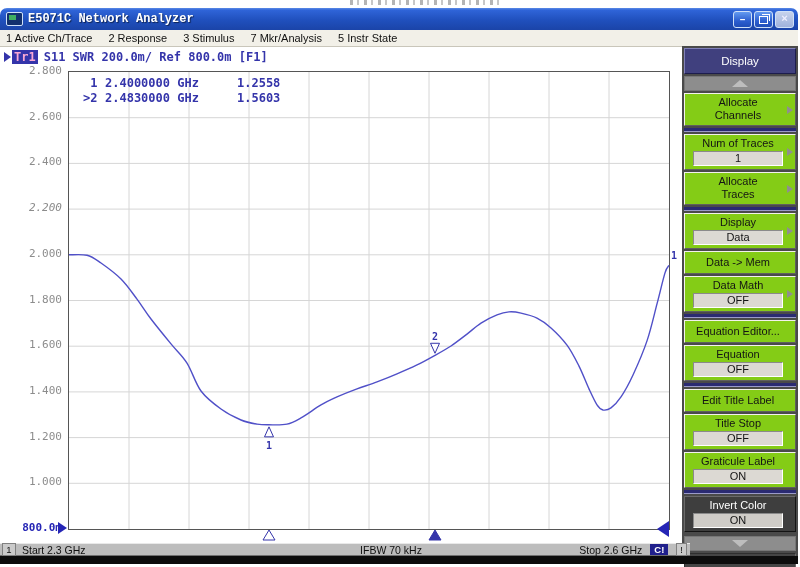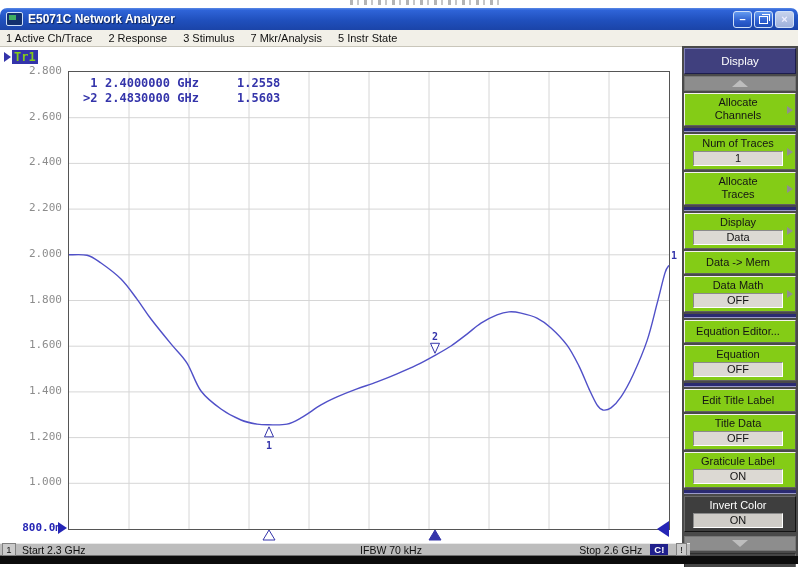--- a/index.html
+++ b/index.html
@@ -8,21 +8,21 @@
 
   
   .top-sliver{position:absolute;left:0;top:0;width:800px;height:8px;background:#fff;}
   .top-sliver .frag{position:absolute;left:350px;top:0;width:150px;height:5px;opacity:.55;
      background:repeating-linear-gradient(90deg,#777 0 3px,transparent 3px 7px,#999 7px 9px,transparent 9px 14px);}
 
   
   .titlebar{position:absolute;left:0;top:8px;width:798px;height:22px;
      border-radius:7px 7px 0 0;
      background:linear-gradient(to bottom,#5a8ae6 0%,#2f64d8 10%,#2050bd 55%,#1b44a8 100%);
-     display:flex;align-items:center;padding:0 4px;box-sizing:border-box;color:#fff;}
+     display:flex;align-items:center;padding:0 4px;box-sizing:border-box;color:#fff;font-family:Liberation Mono, monospace;}
   .app-icon{width:15px;height:12px;background:#12306e;border:1px solid #cfe0f8;border-radius:2px;
      margin:0 5px 0 2px;position:relative;flex:none;}
   .app-icon::after{content:"";position:absolute;left:2px;top:2px;width:7px;height:5px;background:#3fae62;}
   .title-text{font-size:12px;font-weight:bold;text-shadow:1px 1px 1px rgba(0,0,0,.55);flex:1 1 auto;
      white-space:nowrap;overflow:hidden;}
   .winbtns{display:flex;gap:2px;}
   .winbtn{width:19px;height:17px;border-radius:3px;border:1px solid #cfe0f8;box-sizing:border-box;
      background:linear-gradient(to bottom,#639af0,#2c5ed0 60%,#1f4db8);
      color:#fff;font-size:11px;line-height:14px;text-align:center;font-weight:bold;cursor:pointer;}
   .winbtn.close{background:linear-gradient(to bottom,#c6d2ec,#9fb2dc);color:#eef;}
@@ -35,21 +35,21 @@
      border-bottom:1px solid #c9c6ba;display:flex;align-items:center;gap:16px;
      padding:0 6px;box-sizing:border-box;font-size:11px;color:#111;}
   .menu-item{white-space:nowrap;cursor:default;}
 
   
   .graph-region{position:absolute;left:0;top:47px;width:682px;height:498px;background:#fff;}
   .trace-header{position:absolute;left:4px;top:2px;height:15px;display:flex;align-items:center;
      font-family:"DejaVu Sans Mono",monospace;font-size:12px;font-weight:bold;color:#3434aa;white-space:pre;}
   .tr-pointer{width:0;height:0;border-left:7px solid #3434aa;border-top:5px solid transparent;
      border-bottom:5px solid transparent;margin-right:1px;}
-  .tr-chip{background:#3434aa;color:#84cc16;padding:0 2px;margin-right:6px;}
+  .tr-chip{background:#3434aa;color:#f9a8d4;padding:0 2px;margin-right:6px;}
 
   .yticks{position:absolute;left:0;top:0;width:62px;height:498px;}
   .ytick{position:absolute;left:0;width:62px;text-align:right;
      font-family:"DejaVu Sans Mono",monospace;font-size:11px;color:#8c8c8c;white-space:nowrap;}
   .ytick.ref{color:#2525b5;font-weight:bold;}
 
   .ref-pointer-left{position:absolute;width:0;height:0;border-left:9px solid #2525b5;
      border-top:6px solid transparent;border-bottom:6px solid transparent;}
 
   .plot{position:absolute;left:68px;top:24px;width:600px;height:457px;border:1px solid #555;background:#fff;}
@@ -132,27 +132,28 @@
       <span class="menu-item">2 Response</span>
       <span class="menu-item">3 Stimulus</span>
       <span class="menu-item">7 Mkr/Analysis</span>
       <span class="menu-item">5 Instr State</span>
     </div>
 
   <div class="graph-region">
     <div class="trace-header">
       <span class="tr-pointer"></span>
       <span class="tr-chip">Tr1</span>
+      <span>S11 SWR 200.0m/ Ref 800.0m [F1]</span>
     </div>
 
     <div class="yticks" id="yticks">
         <div class="ytick" style="top: 17px;">2.800</div>
         <div class="ytick" style="top: 62.7px;">2.600</div>
         <div class="ytick" style="top: 108.4px;">2.400</div>
-        <div class="ytick" style="top: 154.1px;">2.200</div>
+        <div class="ytick" style="top: 154.1px; font-style: italic;">2.200</div>
         <div class="ytick" style="top: 199.8px;">2.000</div>
         <div class="ytick" style="top: 245.5px;">1.800</div>
         <div class="ytick" style="top: 291.2px;">1.600</div>
         <div class="ytick" style="top: 336.9px;">1.400</div>
         <div class="ytick" style="top: 382.6px;">1.200</div>
         <div class="ytick" style="top: 428.3px;">1.000</div>
         <div class="ytick ref" style="top: 474px;">800.0m</div>
       </div>
     <div class="ref-pointer-left" id="refPointerLeft" style="left: 58px; top: 475px;"></div>
 
@@ -227,21 +228,21 @@
           <div class="sk-value">OFF</div>
           <span class="sk-arrow"></span>
         </div><div class="sk-sep"></div><div class="softkey" style="min-height: 23px;">
           <div class="sk-line">Equation Editor...</div>
         </div><div class="softkey" style="min-height: 30px;">
           <div class="sk-line">Equation</div>
           <div class="sk-value">OFF</div>
         </div><div class="sk-sep"></div><div class="softkey" style="min-height: 23px;">
           <div class="sk-line">Edit Title Label</div>
         </div><div class="softkey" style="min-height: 30px;">
-          <div class="sk-line">Title Data</div>
+          <div class="sk-line">Title Stop</div>
           <div class="sk-value">OFF</div>
         </div><div class="softkey" style="min-height: 30px;">
           <div class="sk-line">Graticule Label</div>
           <div class="sk-value">ON</div>
         </div><div class="sk-sep"></div><div class="softkey selected" style="min-height: 30px;">
           <div class="sk-line">Invert Color</div>
           <div class="sk-value">ON</div>
         </div></div>
     <div class="sk-spacer"></div>
     <div class="sk-scroll">

